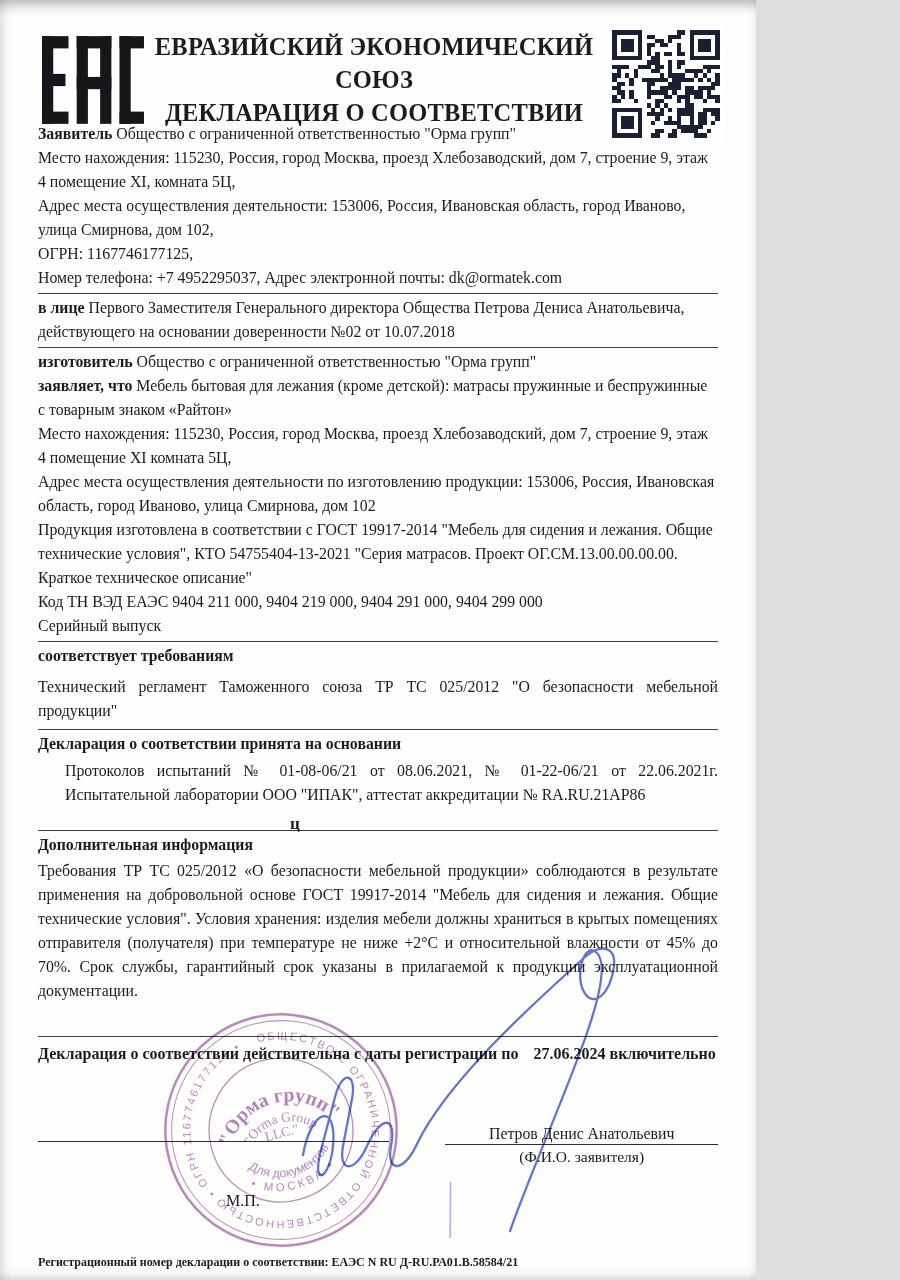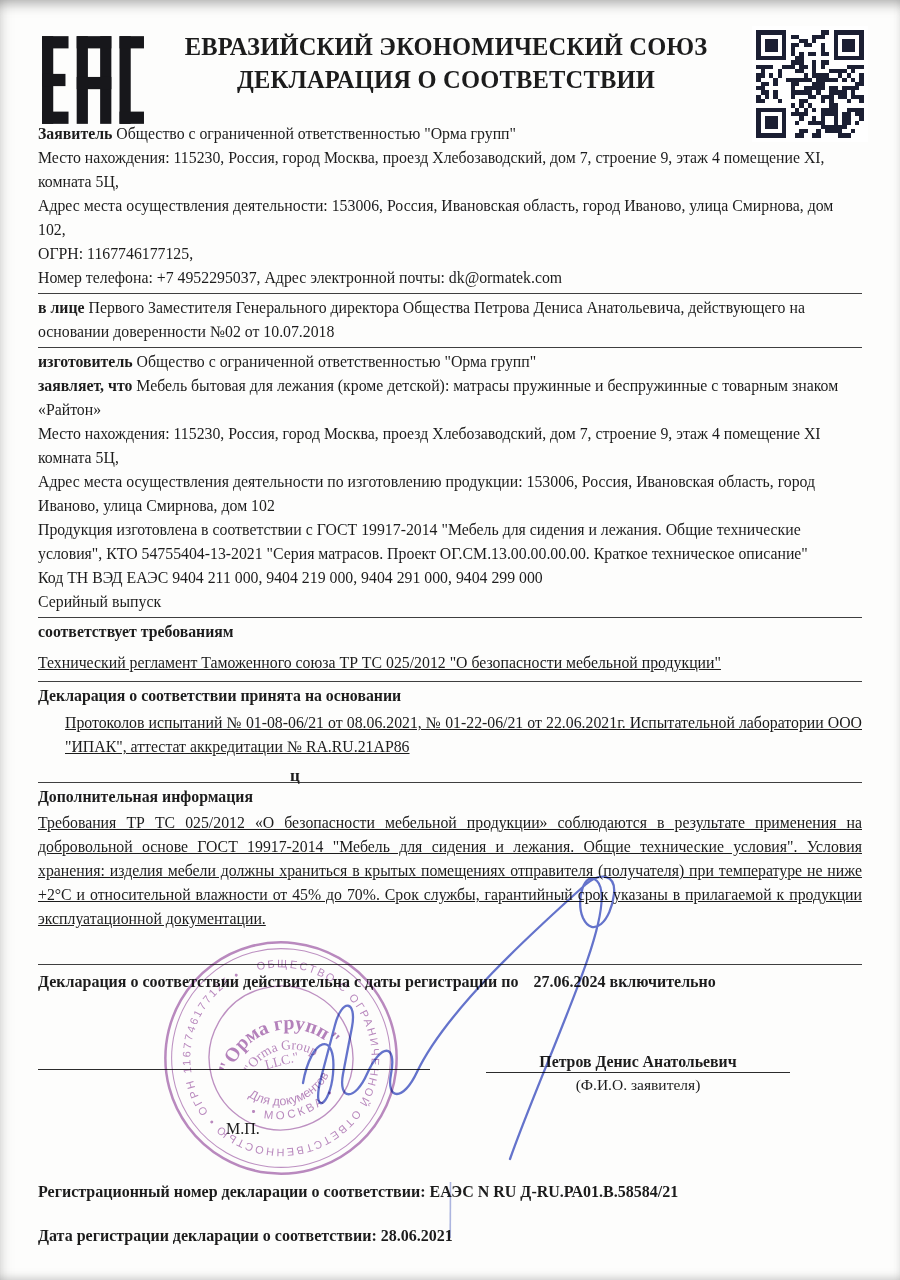--- a/index.html
+++ b/index.html
@@ -1,49 +1,49 @@
 <!DOCTYPE html>
 <html><head>
 <meta charset="utf-8">
 <style>
   html,body{margin:0;padding:0;background:#dedede;}
-  .page{position:relative;width:900px;height:1280px;background:#fdfdfc;overflow:hidden;
+  .page{position:relative;width:756px;height:1280px;background:#fdfdfc;overflow:hidden;
         font-family:"Liberation Serif",serif;color:#1c1c1c;
         box-shadow:inset 0 14px 12px -10px rgba(110,110,110,.55),
                    inset 0 -9px 8px -7px rgba(140,140,140,.45),
                    inset 16px 0 12px -14px rgba(140,140,140,.35),
                    inset -10px 0 10px -10px rgba(170,170,170,.3);}
   .header{display:flex;align-items:flex-start;box-sizing:border-box;
           padding:26px 32px 0 42px;height:122px;}
   .eac-logo{flex:0 0 auto;margin-top:2px;}
   .title-block{flex:1 1 auto;text-align:center;padding:4px 10px 0 6px;}
   .title-line{font-weight:bold;font-size:24.5px;line-height:1.35;letter-spacing:.2px;margin:0;}
   .qr{flex:0 0 auto;margin-top:0;}
   .content{padding:0 38px;}
   p{margin:0;}
   .line{font-size:15.8px;line-height:1.52;}
   .b{font-weight:bold;}
   .h{font-weight:bold;font-size:15.8px;line-height:1.5;margin:0;}
-  .just{text-align:justify;text-decoration:underline;}
+  .just{text-align:justify;}
   .rule{border:0;border-top:1.5px solid #3f3f3f;margin:3px 0 2px;}
   .rule-wrap{position:relative;}
   .stray-mark{position:absolute;left:252px;bottom:-3px;font-size:17px;font-weight:bold;}
   .gap-m{height:20px;}
   .validity{font-weight:bold;font-size:16px;margin-top:8px;}
   .validity .date{margin-left:15px;}
   .sig-area{position:relative;margin-top:10px;height:158px;}
   .sig-row{display:flex;padding-top:52px;}
   .sig-left{width:392px;}
   .sig-line{border-bottom:1.6px solid #2b2b2b;height:16px;}
   .sig-caption{text-align:center;font-size:15.5px;padding-top:3px;}
   .sig-right{width:304px;margin-left:56px;}
   .sig-name{text-align:center;font-size:15.8px;border-bottom:1.6px solid #2b2b2b;
-            padding:0 0 1px;font-weight:bold;}
+            padding:0 0 1px;}
   .mp{font-size:16px;margin:26px 0 0 188px;}
-  .reg-line{font-weight:bold;font-size:16px;}
+  .reg-line{font-weight:bold;font-size:12px;}
   .reg-number{margin-top:24px;}
   .reg-date{margin-top:26px;font-family:Liberation Serif, serif;}
   .stamp-svg{position:absolute;left:118px;top:-68px;mix-blend-mode:multiply;opacity:.8;}
   .sign-svg{position:absolute;left:210px;top:-150px;mix-blend-mode:multiply;}
   .pen-tick{position:absolute;left:449px;top:1182px;width:3px;height:56px;mix-blend-mode:multiply;}
 </style>
 </head>
 <body>
 
 <div class="page">

